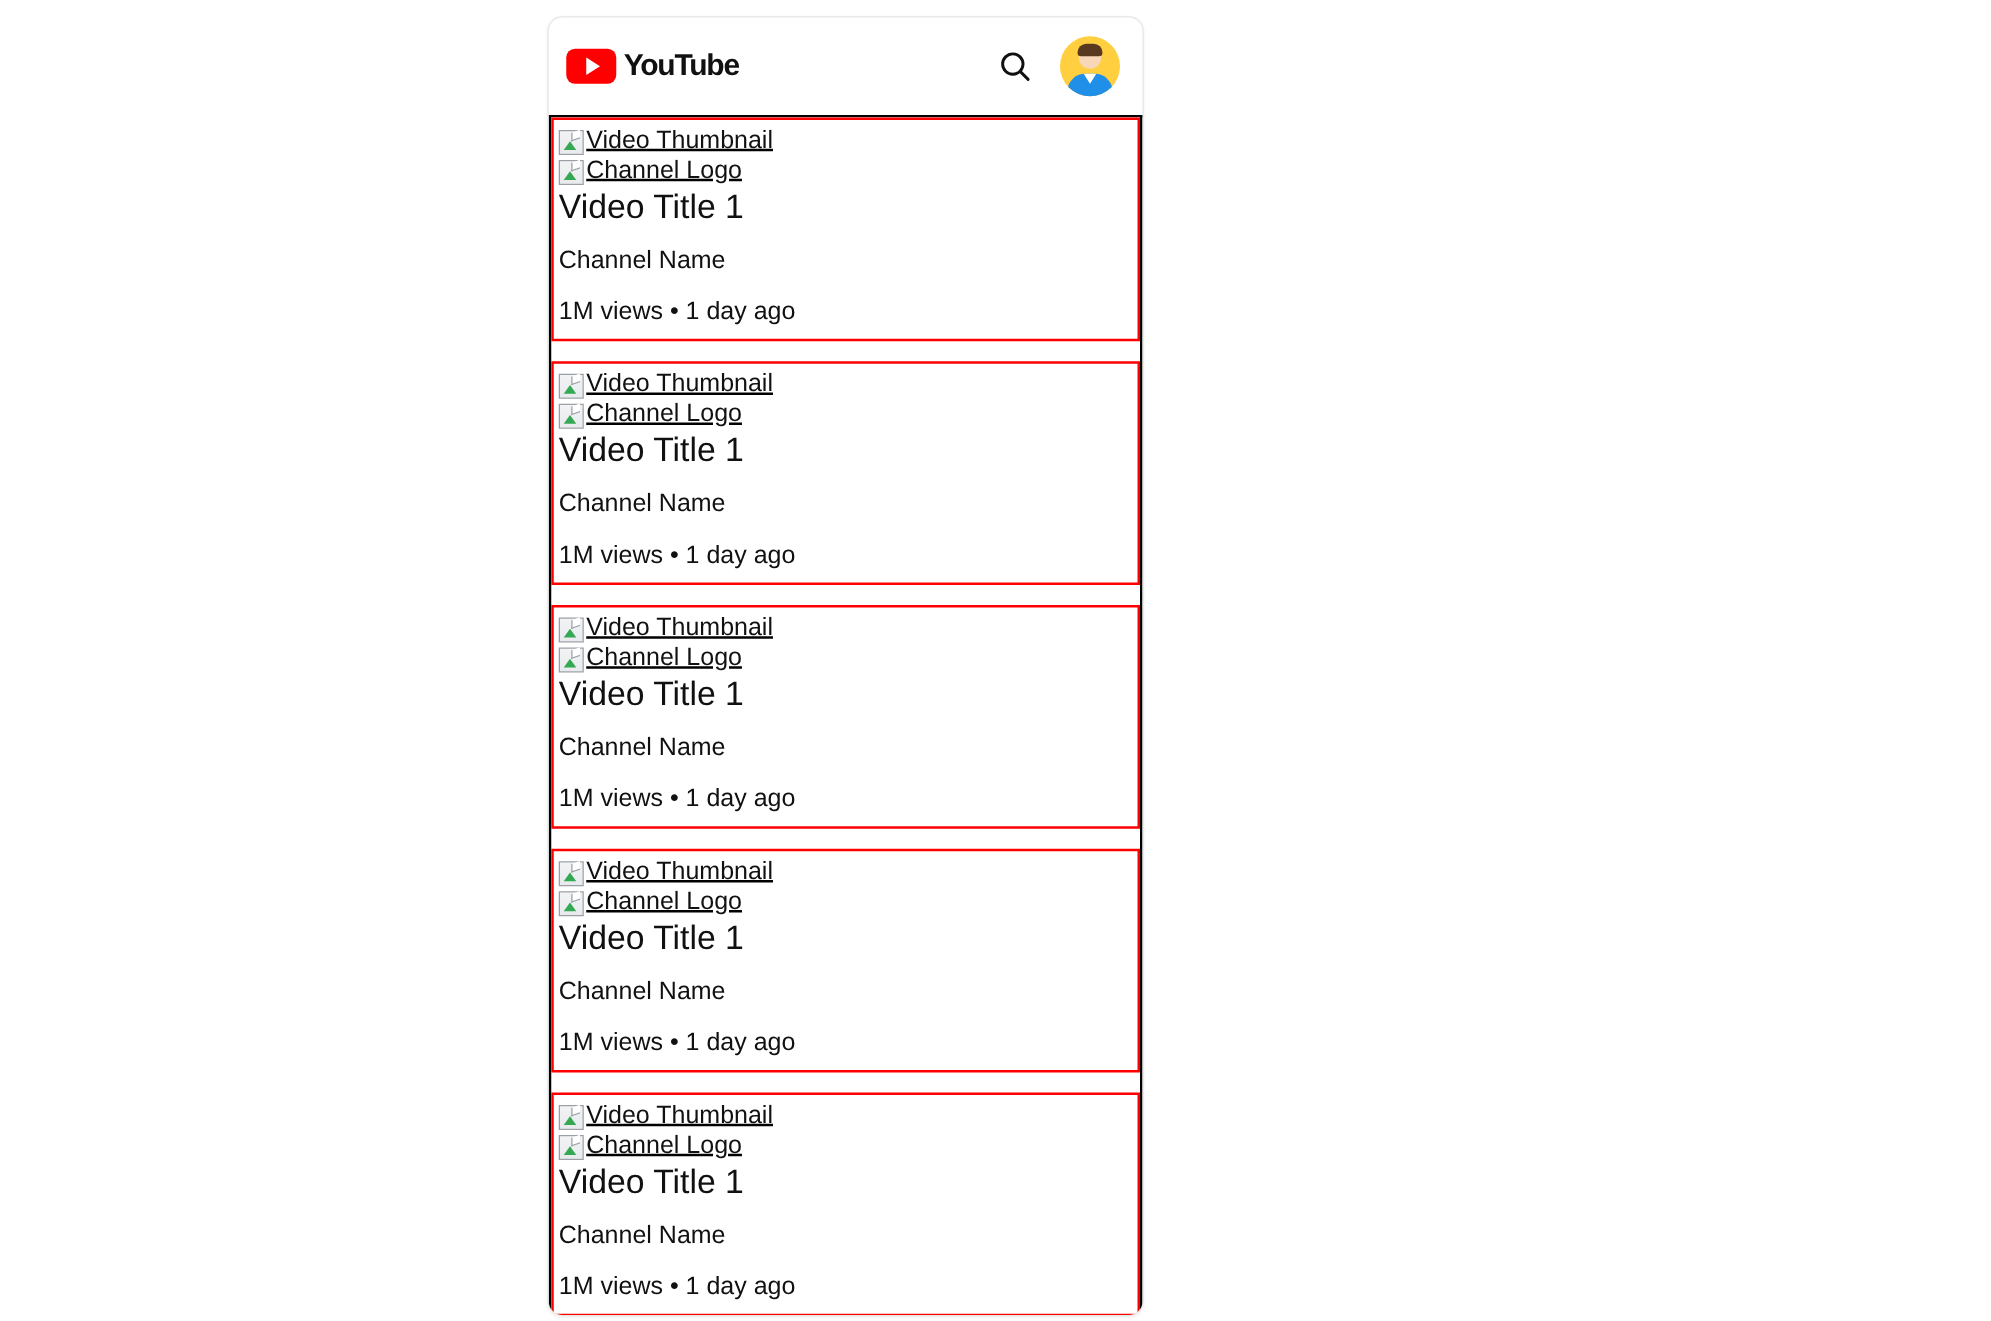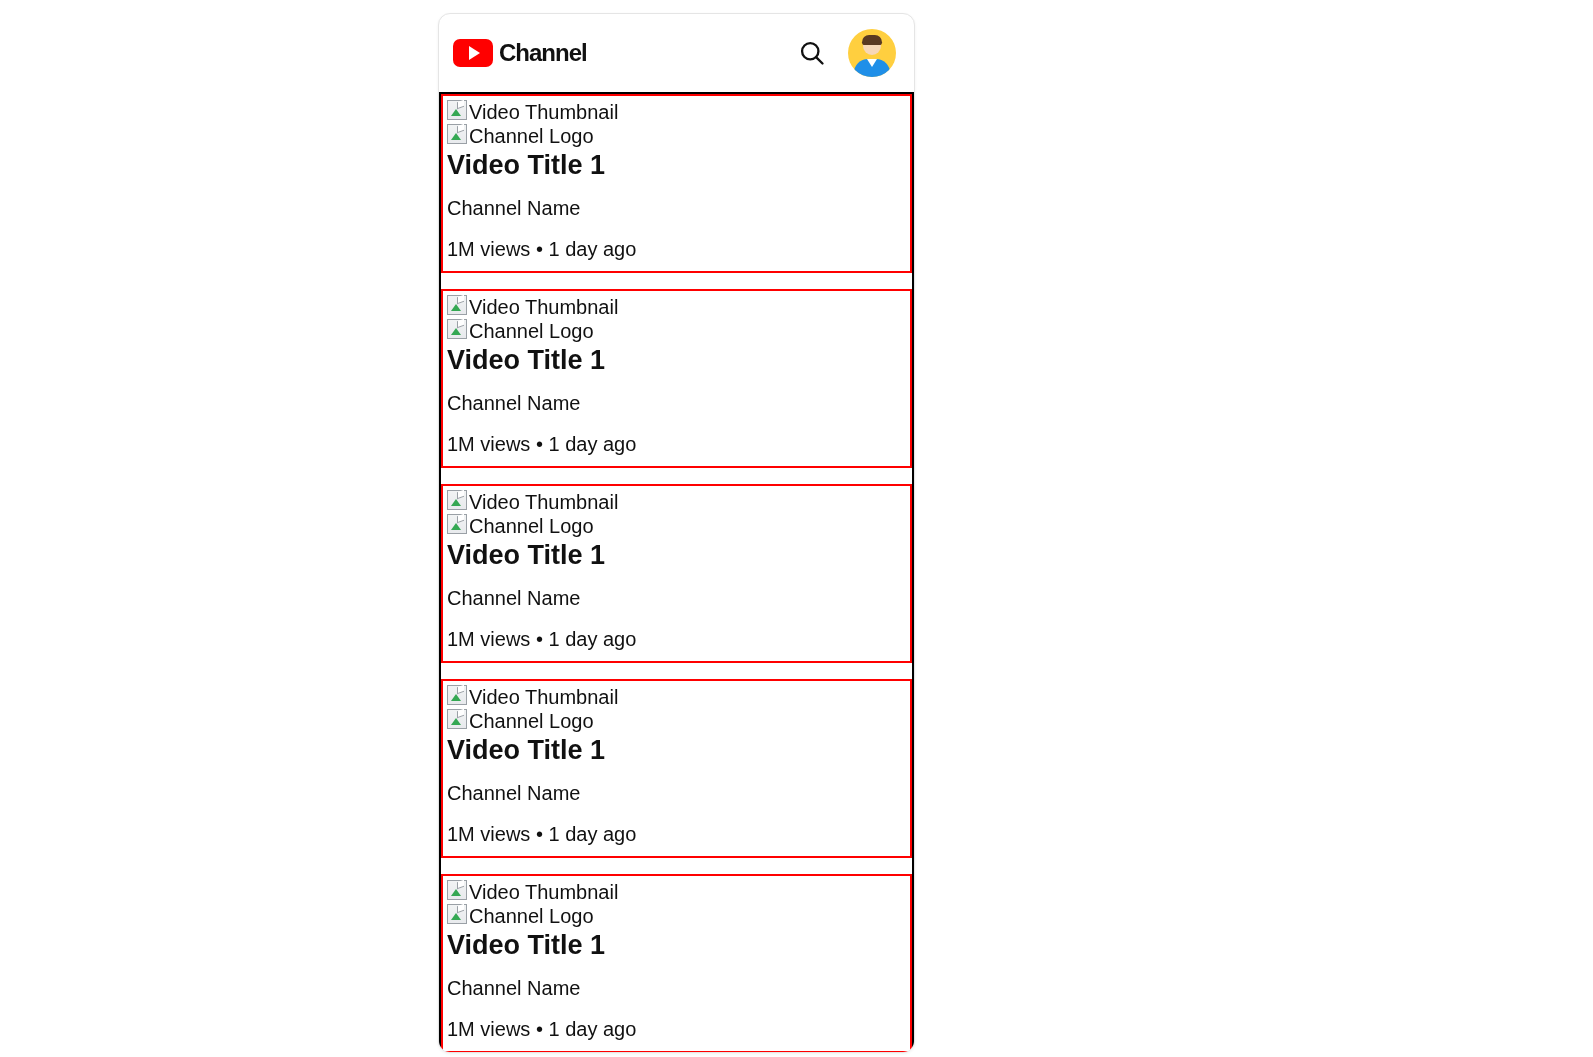--- a/index.html
+++ b/index.html
@@ -119,23 +119,24 @@
     border: 2px solid #ff0000;
     background: #fff;
     padding: 4px 4px 8px 4px;
     margin: 0 0 16px 0;
   }
   .video-card:first-child {
     margin-top: 0;
   }
   .broken-line {
     display: flex;
-    align-items: flex-start;
+    align-items: flex-end;
     gap: 2px;
     line-height: 24px;
+    text-decoration: underline;
   }
   .broken-img-icon {
     width: 20px;
     height: 20px;
     display: inline-flex;
     align-items: center;
     justify-content: center;
     border: 1px solid #9aa0a6;
     background: linear-gradient(180deg,#f1f3f4 0%, #e8eaed 100%);
     position: relative;
@@ -159,42 +160,42 @@
     border-left: 1px solid #9aa0a6;
     border-bottom: 1px solid #9aa0a6;
     transform: skewY(-20deg);
   }
   .alt-text {
     font-size: 20px;
     color: #111;
   }
   .video-title {
     font-size: 27px;
-    font-weight: 700;
+    font-weight: 400;
     color: #111;
     margin-top: 2px;
     line-height: 1.15;
   }
   .channel-name,
   .meta {
     font-size: 20px;
     color: #111;
     line-height: 1.35;
     margin-top: 14px;
   }
 </style>
 </head>
 <body>
 
 <div class="device-frame">
 
   <div class="header">
     <div class="logo-group">
       <span class="yt-play"></span>
-      <span class="yt-word">Channel</span>
+      <span class="yt-word">YouTube</span>
     </div>
     <div class="header-right">
       <span class="search-icon" aria-label="Search">
         <svg width="28" height="28" viewBox="0 0 24 24" fill="none" stroke="#111" stroke-width="2" stroke-linecap="round">
           <circle cx="10.5" cy="10.5" r="7"></circle>
           <line x1="21" y1="21" x2="15.5" y2="15.5"></line>
         </svg>
       </span>
       <span class="avatar">
         <span class="body"></span>

